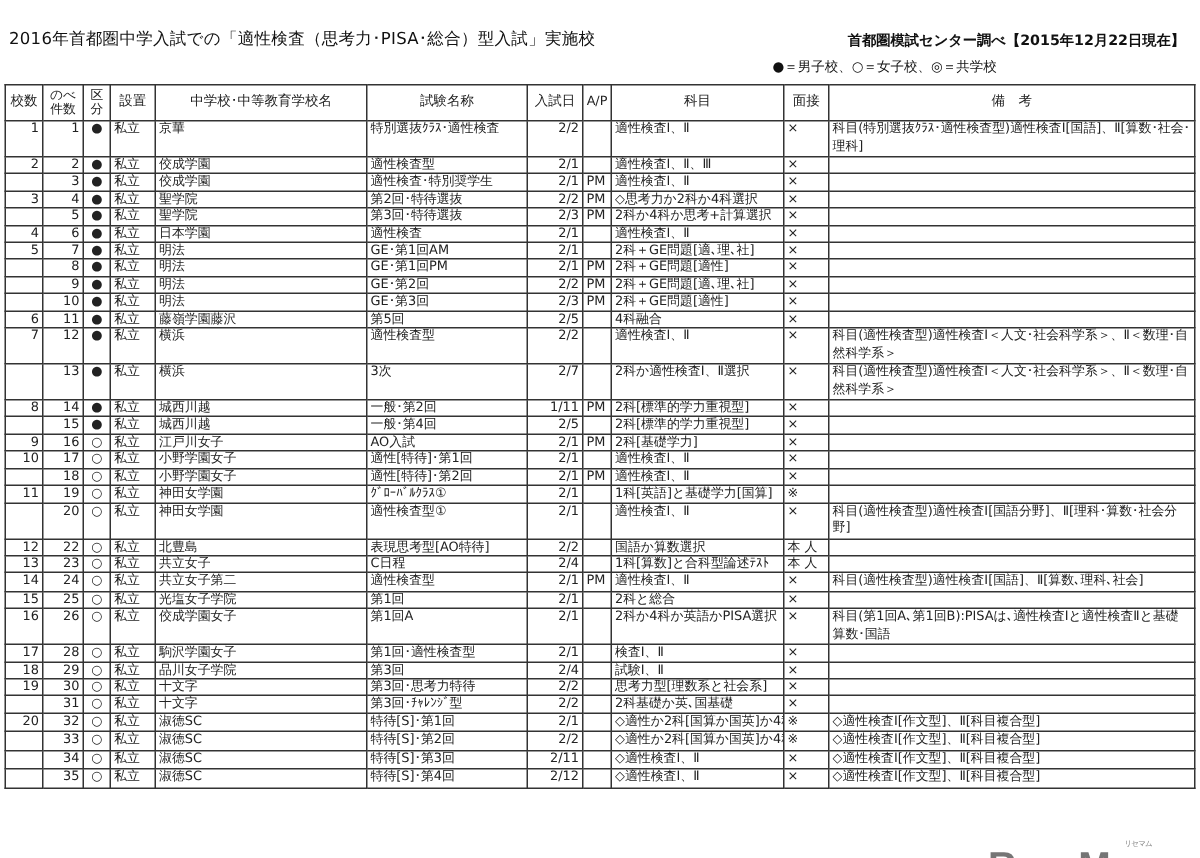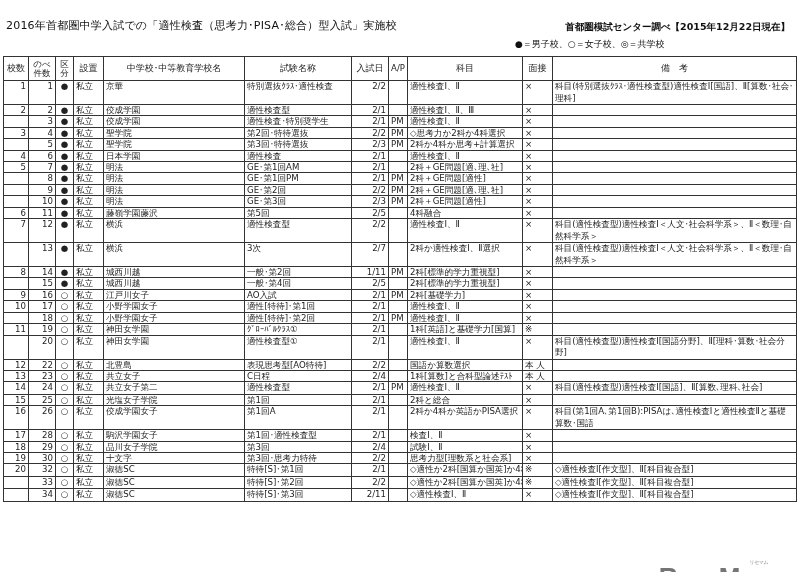--- a/index.html
+++ b/index.html
@@ -414,20 +414,33 @@
         <td>私立</td>
         <td>十文字</td>
         <td>第3回･思考力特待</td>
         <td class="num">2/2</td>
         <td></td>
         <td>思考力型[理数系と社会系]</td>
         <td>×</td>
         <td class="wrap"></td>
       </tr>
       <tr class="r1">
+        <td class="num"></td>
+        <td class="num">31</td>
+        <td class="ctr">○</td>
+        <td>私立</td>
+        <td>十文字</td>
+        <td>第3回･ﾁｬﾚﾝｼﾞ型</td>
+        <td class="num">2/2</td>
+        <td></td>
+        <td>2科基礎か英､国基礎</td>
+        <td>×</td>
+        <td class="wrap"></td>
+      </tr>
+      <tr class="r1">
         <td class="num">20</td>
         <td class="num">32</td>
         <td class="ctr">○</td>
         <td>私立</td>
         <td>淑徳SC</td>
         <td>特待[S]･第1回</td>
         <td class="num">2/1</td>
         <td></td>
         <td>◇適性か2科[国算か国英]か4科</td>
         <td>※</td>
@@ -447,20 +460,33 @@
         <td class="wrap">◇適性検査Ⅰ[作文型]、Ⅱ[科目複合型]</td>
       </tr>
       <tr class="r1">
         <td class="num"></td>
         <td class="num">34</td>
         <td class="ctr">○</td>
         <td>私立</td>
         <td>淑徳SC</td>
         <td>特待[S]･第3回</td>
         <td class="num">2/11</td>
+        <td></td>
+        <td>◇適性検査Ⅰ、Ⅱ</td>
+        <td>×</td>
+        <td class="wrap">◇適性検査Ⅰ[作文型]、Ⅱ[科目複合型]</td>
+      </tr>
+      <tr class="r1">
+        <td class="num"></td>
+        <td class="num">35</td>
+        <td class="ctr">○</td>
+        <td>私立</td>
+        <td>淑徳SC</td>
+        <td>特待[S]･第4回</td>
+        <td class="num">2/12</td>
         <td></td>
         <td>◇適性検査Ⅰ、Ⅱ</td>
         <td>×</td>
         <td class="wrap">◇適性検査Ⅰ[作文型]、Ⅱ[科目複合型]</td>
       </tr>
     </tbody>
 </table>
 
 <div class="wm">
   <small>リセマム</small>

